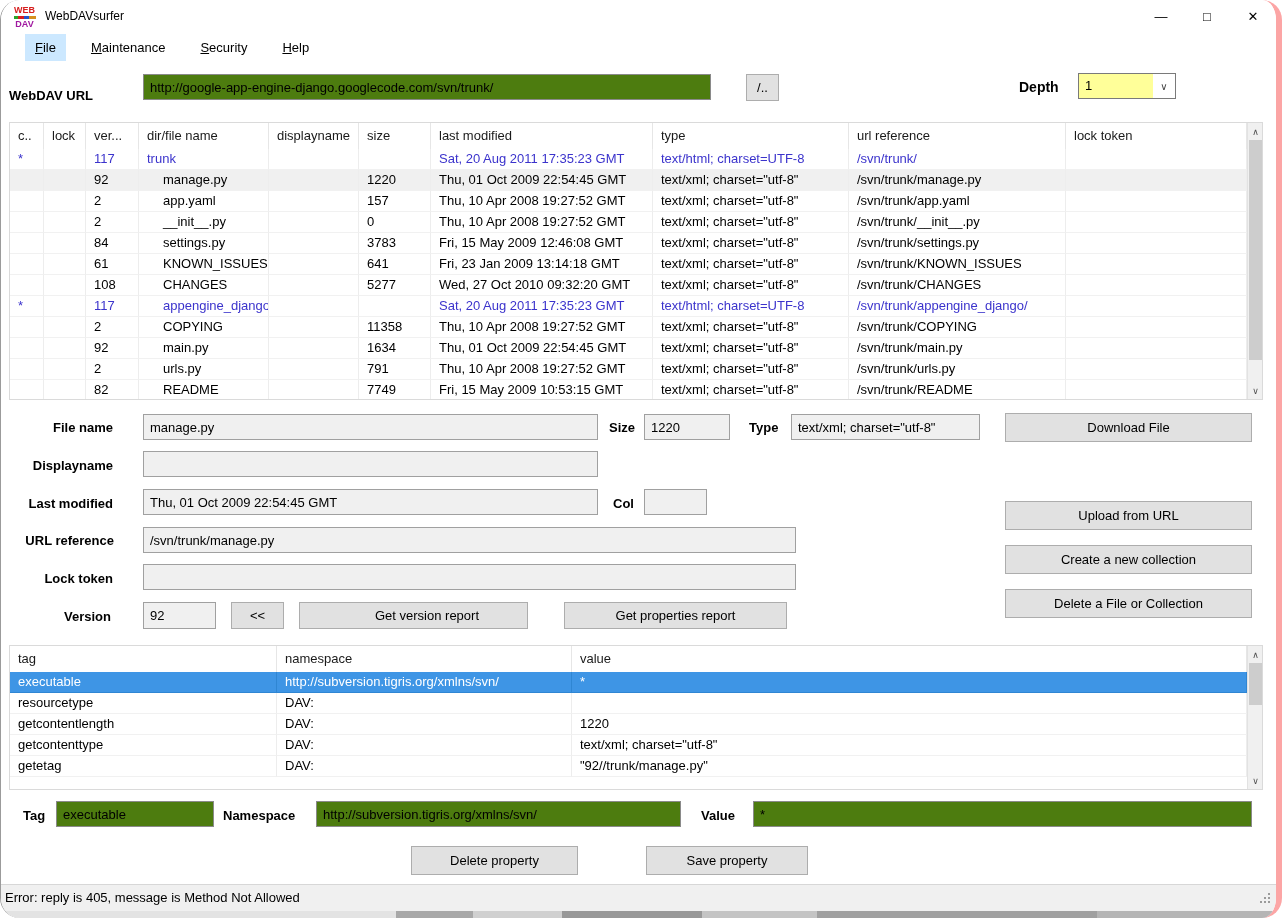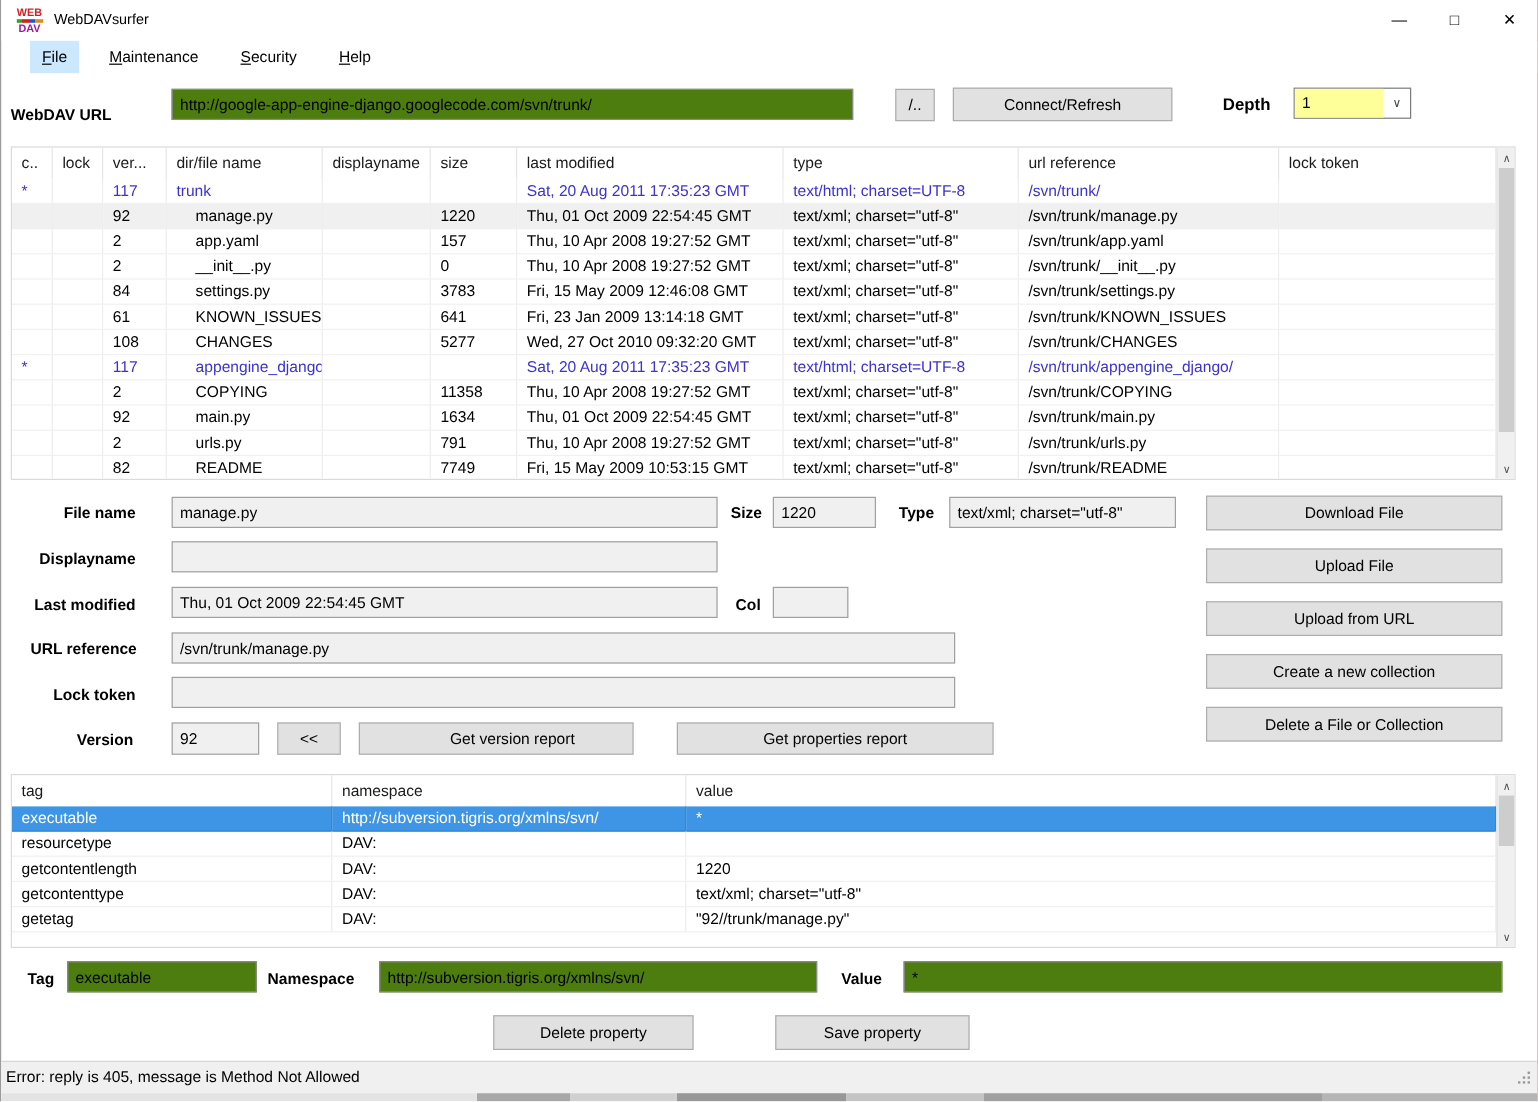--- a/index.html
+++ b/index.html
@@ -1,18 +1,18 @@
 <!DOCTYPE html>
 <html><head>
 <meta charset="utf-8">
 <style>
   * { margin:0; padding:0; box-sizing:border-box; }
   html,body { width:1282px; height:918px; font-family:"Liberation Sans",sans-serif; background:#fff; }
   .window { position:relative; width:1282px; height:918px; background:#fff; overflow:hidden;
-            border-left:1px solid #9b9b9b; border-right:1px solid #fca5a5; }
+            border-left:1px solid #9b9b9b; border-right:6px solid #fca5a5;border-radius:20px; }
 
   
   .titlebar { position:absolute; left:0; top:0; width:100%; height:34px; background:#fff; }
   .logo { position:absolute; left:10px; top:4px; width:27px; height:27px; display:flex; flex-direction:column;
           align-items:center; justify-content:center; line-height:1; }
   .logo .t { font-weight:bold; font-size:9px; color:#d61e1e; letter-spacing:0; }
   .logo .stripe { width:22px; height:3px; margin:1px 0;
           background:linear-gradient(90deg,#2aa52a 0 20%,#d61e1e 20% 45%,#2255cc 45% 70%,#d6901e 70% 100%); }
   .logo .b { font-weight:bold; font-size:9px; color:#a018a0; }
   .win-title { position:absolute; left:44px; top:9px; font-size:12px; color:#000; }
@@ -93,21 +93,20 @@
   <div class="menubar" id="menubar">
       <div class="menu-item hl"><u>F</u>ile</div>
       <div class="menu-item"><u>M</u>aintenance</div>
       <div class="menu-item"><u>S</u>ecurity</div>
       <div class="menu-item"><u>H</u>elp</div>
     </div>
 
   <div class="lbl" style="left:8px; top:88px;">WebDAV URL</div>
   <input class="yl-field" style="left: 142px; top: 74px; width: 568px; height: 26px;" value="http://google-app-engine-django.googlecode.com/svn/trunk/">
   <button class="btn" style="left:745px; top:74px; width:33px; height:27px;">/..</button>
-  <button class="btn" style="left:793px; top:73px; width:183px; height:28px;">Connect/Refresh</button>
   <div class="lbl" style="left:1018px; top:79px; font-size:14px;">Depth</div>
   <div class="combo">
     <div class="val">1</div>
     <div class="arrow">∨</div>
   </div>
 
   <div class="tbl" style="left:8px; top:122px; width:1254px; height:278px;">
     <div class="tbl-inner">
       <div class="grid-h ft-cols" id="ft-header">
           <div class="hcell">c..</div>
@@ -293,24 +292,23 @@
   <div class="lbl" style="left:0; top:533px; width:113px; text-align:right;">URL reference</div>
   <input class="ro-field" style="left: 142px; top: 527px; width: 653px; height: 26px;" value="/svn/trunk/manage.py">
 
   <div class="lbl" style="left:0; top:571px; width:112px; text-align:right;">Lock token</div>
   <input class="ro-field" style="left: 142px; top: 564px; width: 653px; height: 26px;" value="">
 
   <div class="lbl" style="left:0; top:609px; width:110px; text-align:right;">Version</div>
   <input class="ro-field" style="left: 142px; top: 602px; width: 73px; height: 27px;" value="92">
   <button class="btn" style="left:230px; top:602px; width:53px; height:27px;">&lt;&lt;</button>
   <button class="btn" style="left:298px; top:602px; width:229px; height:27px;padding-left:27px;">Get version report</button>
-  <button class="btn" style="left:563px; top:602px; width:264px; height:27px;">Get properties report</button>
+  <button class="btn" style="left:563px; top:602px; width:223px; height:27px;">Get properties report</button>
 
   <button class="btn" style="left:1004px; top:413px; width:247px; height:29px;">Download File</button>
-  <button class="btn" style="left:1004px; top:457px; width:247px; height:29px;">Upload File</button>
   <button class="btn" style="left:1004px; top:501px; width:247px; height:29px;">Upload from URL</button>
   <button class="btn" style="left:1004px; top:545px; width:247px; height:29px;">Create a new collection</button>
   <button class="btn" style="left:1004px; top:589px; width:247px; height:29px;">Delete a File or Collection</button>
 
   <div class="tbl" style="left:8px; top:645px; width:1254px; height:145px;">
     <div class="tbl-inner">
       <div class="grid-h pt-cols" id="pt-header">
           <div class="hcell">tag</div>
           <div class="hcell">namespace</div>
           <div class="hcell">value</div>

